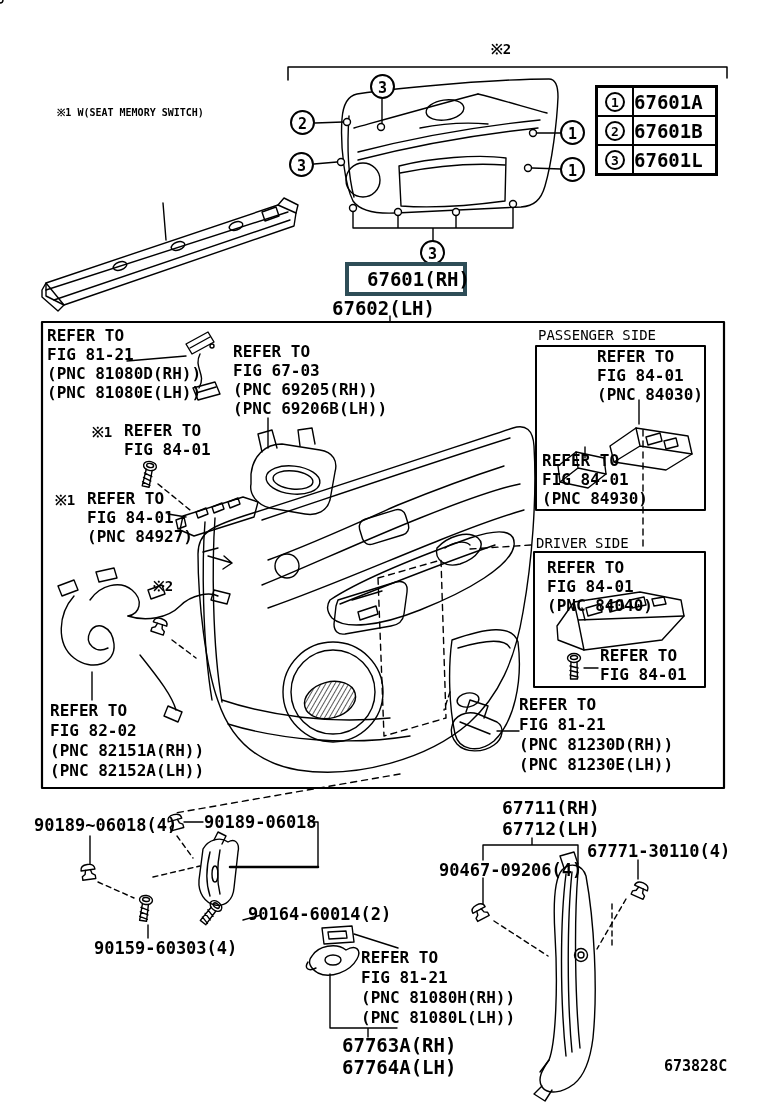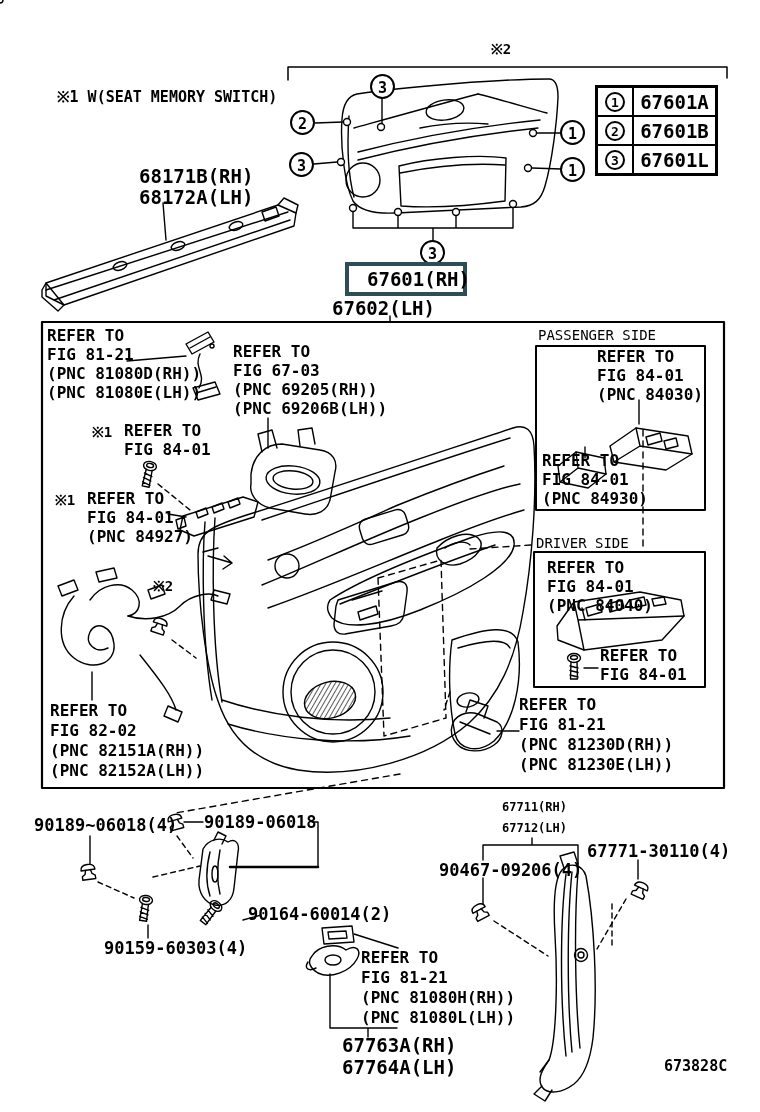--- a/index.html
+++ b/index.html
@@ -1,40 +1,40 @@
 <!DOCTYPE html>
 <html><head>
 <meta charset="utf-8">
 <style>
   html,body{margin:0;padding:0;background:#fff;}
   #canvas{position:relative;width:760px;height:1112px;background:#ffffff;overflow:hidden;
           font-family:"DejaVu Sans Mono","Liberation Mono",monospace;color:#000;}
   #art{position:absolute;left:0;top:0;z-index:1;}
   .t{position:absolute;z-index:2;white-space:pre;font-weight:bold;color:#000;}
-  .s13{font-size:15px;line-height:16px;}
+  .s13{font-size:10px;line-height:16px;margin-top:16px;}
   .s14{font-size:14px;line-height:17px;}
   .s14n{font-size:14px;line-height:17px;font-weight:normal;}
   .s15n{font-size:15px;line-height:18px;font-weight:bold;}
   .ref{font-size:16px;line-height:19px;}
   .ref20{font-size:16px;line-height:20px;}
   .p17{font-size:17px;line-height:20px;}
-  .p18{font-size:12px;line-height:22px;text-align:center;}
+  .p18{font-size:18px;line-height:22px;text-align:center;}
   .p19{font-size:19px;line-height:22px;}
   .callout{position:absolute;z-index:2;width:25px;height:25px;border:2px solid #000;border-radius:50%;
            text-align:center;line-height:24px;font-size:15px;font-weight:bold;background:#fff;box-sizing:border-box;}
   .hlbox{position:absolute;z-index:2;left:345px;top:262px;width:122px;height:34px;border:4px solid #2e4d57;
          box-sizing:border-box;display:flex;align-items:center;justify-content:center;
          font-size:19px;font-weight:bold;background:#fff;}
   .legend{position:absolute;z-index:2;left:595px;top:85px;width:123px;border:3px solid #000;background:#fff;box-sizing:border-box;}
   .lrow{display:flex;height:27px;border-bottom:2px solid #000;align-items:center;}
   .lrow:last-child{border-bottom:none;}
   .lnum{width:36px;display:flex;align-items:center;justify-content:center;border-right:2px solid #000;height:100%;box-sizing:border-box;}
   .lcirc{width:20px;height:20px;border:2px solid #000;border-radius:50%;text-align:center;line-height:17px;
          font-size:13px;font-weight:bold;box-sizing:border-box;}
-  .lpart{flex:1;text-align:center;font-size:19px;font-weight:bold;}
+  .lpart{flex:1;font-size:19px;font-weight:bold;}
 </style>
 </head>
 <body>
 
 <div id="canvas">
 
 <svg id="art" width="760" height="1112" viewBox="0 0 760 1112" fill="none" stroke="#000" stroke-width="1.4" stroke-linecap="round" stroke-linejoin="round">
   <defs>
     <pattern id="hatch" width="4" height="4" patternUnits="userSpaceOnUse" patternTransform="rotate(45)">
       <line x1="0" y1="0" x2="0" y2="4" stroke="#000" stroke-width="1.3"></line>
@@ -255,22 +255,20 @@
     <ellipse cx="333" cy="960" rx="8" ry="5"></ellipse>
     <path d="M316,968 C308,972 304,968 308,962"></path>
     <path d="M354,934 L398,948"></path>
     <path d="M330,974 L330,1028 L397,1028 M368,1028 L368,1037"></path>
   </g>
 </svg>
 
 <div class="t s13" style="left:57px;top:89px">※1 W(SEAT MEMORY SWITCH)</div>
 <div class="t s14" style="left:491px;top:41px">※2</div>
 
-<div class="t p19" style="left:139px;top:166px;line-height:21px">68171B(RH)
-68172A(LH)</div>
 
 <div class="legend">
   <div class="lrow">
     <div class="lnum">
           <span class="lcirc">1</span>
         </div>
     <div class="lpart">67601A</div>
   </div>
   <div class="lrow">
     <div class="lnum">
@@ -335,21 +333,21 @@
 (PNC 82151A(RH))
 (PNC 82152A(LH))</div>
 <div class="t ref20" style="left:519px;top:695px">REFER TO
 FIG 81-21
 (PNC 81230D(RH))
 (PNC 81230E(LH))</div>
 
 <div class="t p17" style="left:34px;top:815px">90189~06018(4)</div>
 <div class="t p17" style="left:204px;top:812px">90189-06018</div>
 <div class="t p17" style="left:248px;top:904px">90164-60014(2)</div>
-<div class="t p17" style="left:104px;top:938px">90159-60303(4)</div>
+<div class="t p17" style="left:94px;top:938px">90159-60303(4)</div>
 <div class="t p18" style="left:502px;top:797px;line-height:21px">67711(RH)
 67712(LH)</div>
 <div class="t p17" style="left:439px;top:860px">90467-09206(4)</div>
 <div class="t p17" style="left:587px;top:841px">67771-30110(4)</div>
 <div class="t ref20" style="left:361px;top:948px">REFER TO
 FIG 81-21
 (PNC 81080H(RH))
 (PNC 81080L(LH))</div>
 <div class="t p19" style="left:342px;top:1034px">67763A(RH)
 67764A(LH)</div>

